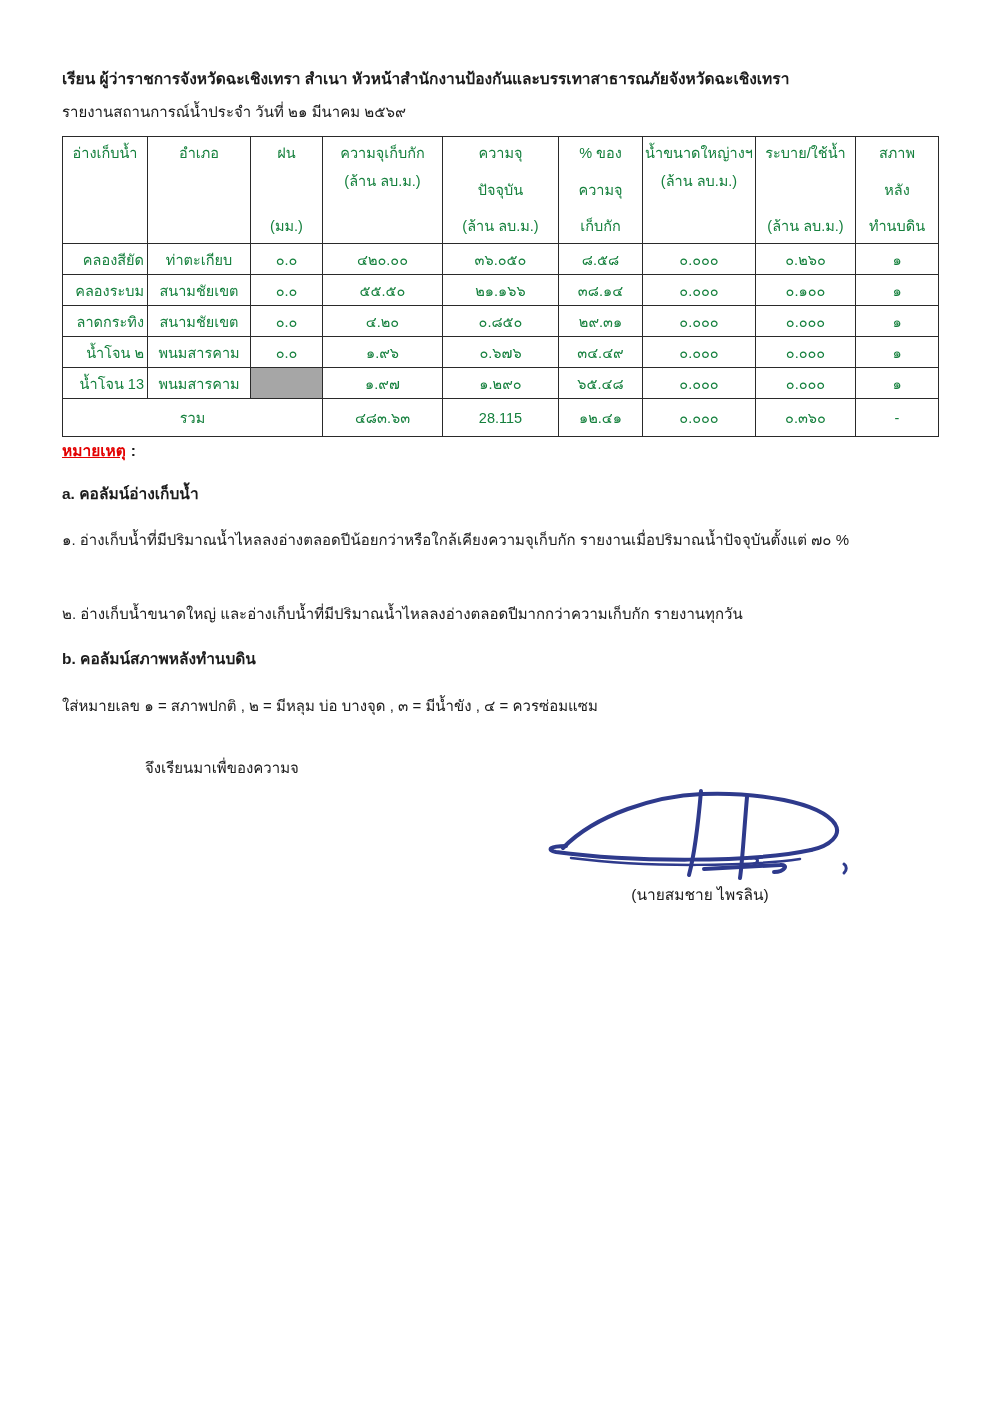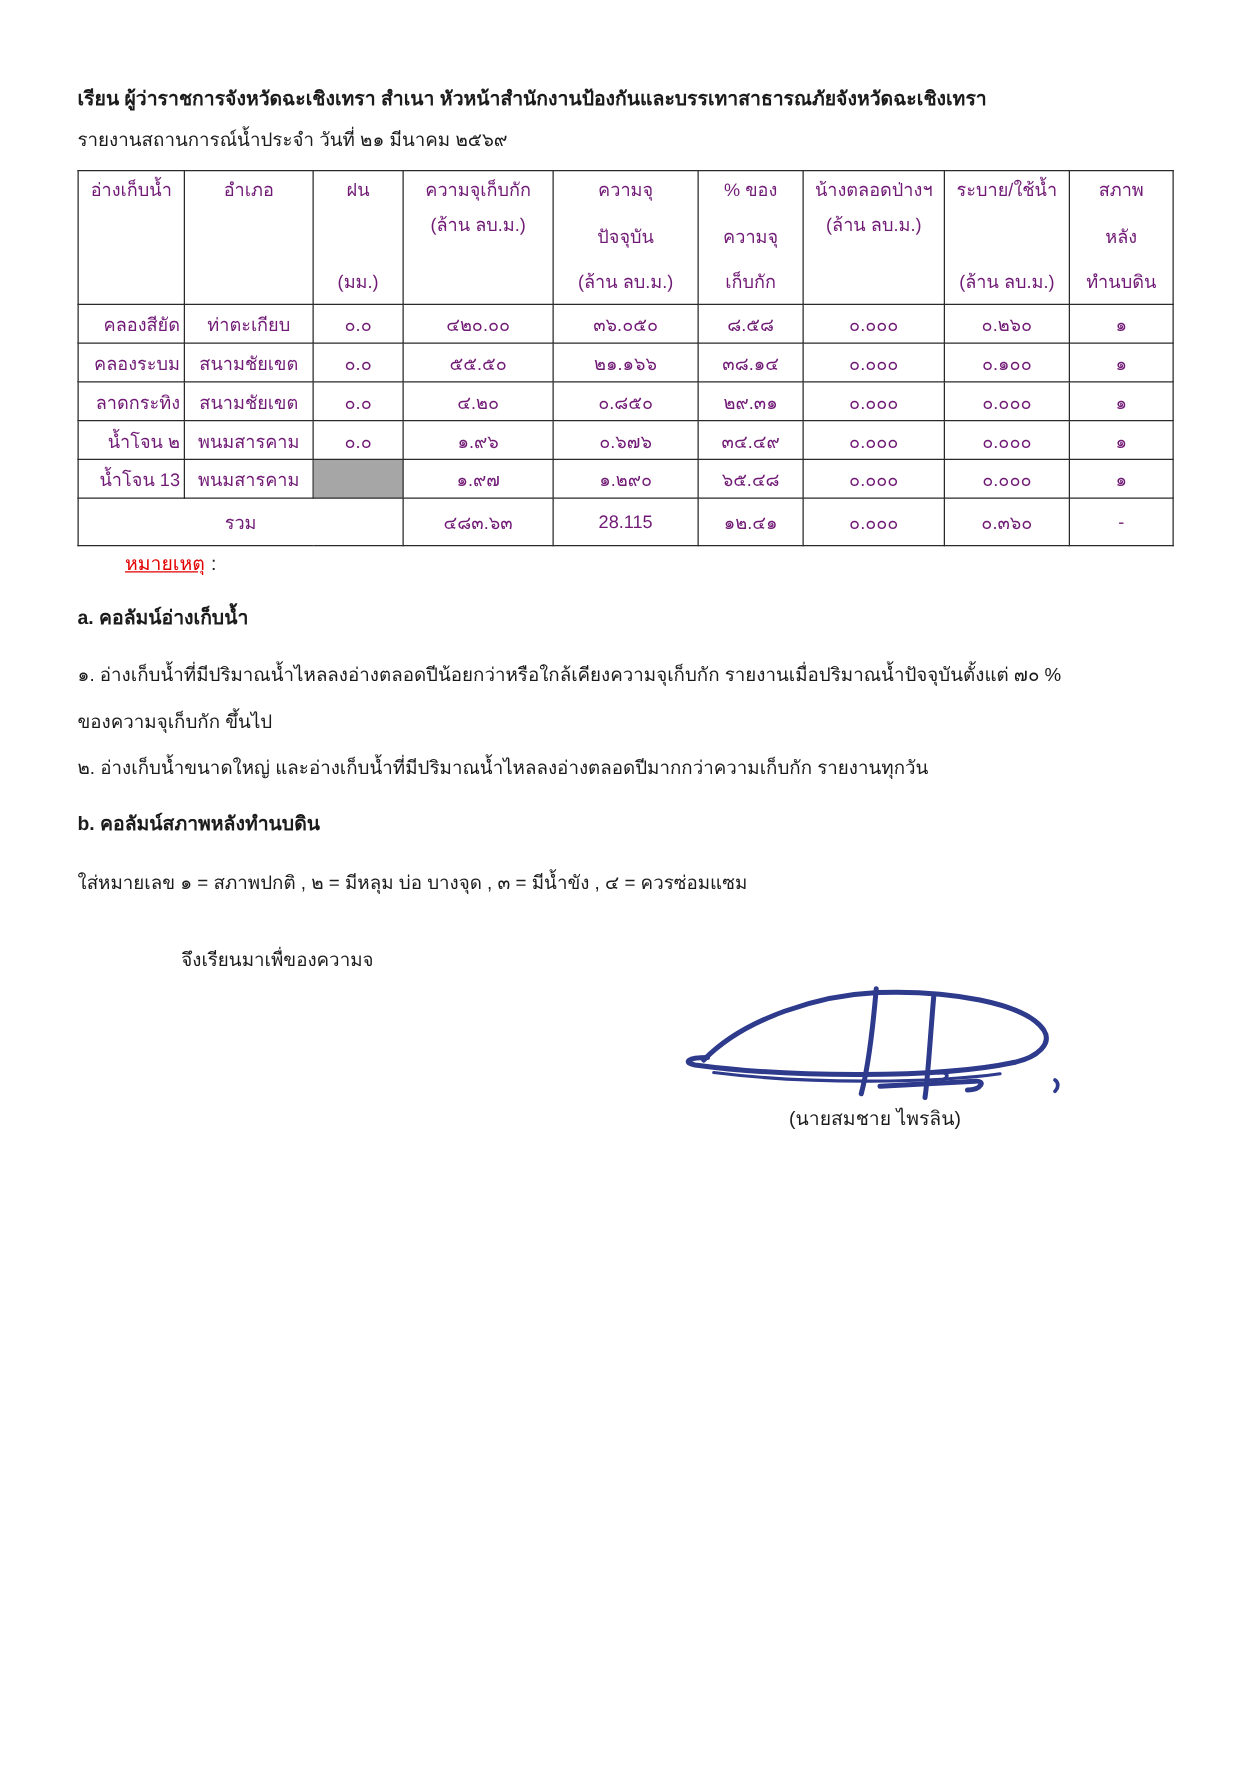--- a/index.html
+++ b/index.html
@@ -6,37 +6,37 @@
   .page {
     position:relative; width:1000px; height:1114px; background:#ffffff;
     font-family:"Liberation Sans","DejaVu Sans",sans-serif; color:#1b1b1b; overflow:hidden;
   }
   .abs { position:absolute; }
   .to-line   { top:66px; left:62px; right:50px; font-size:15.5px; font-weight:bold; }
   .report-line { top:100px; left:62px; font-size:15px; }
 
   table.water-table {
     position:absolute; top:136px; left:62px; width:876px;
-    border-collapse:collapse; table-layout:fixed; font-size:14.5px; color:#701a75;
+    border-collapse:collapse; table-layout:fixed; font-size:14.5px; color:#15803d;
   }
   .water-table th, .water-table td {
     border:1.6px solid #2a2a2a; text-align:center; vertical-align:middle; padding:0 3px;
     overflow:hidden; white-space:nowrap;
   }
   .water-table thead th { height:92px; font-weight:normal; padding:7px 2px; vertical-align:top; }
   .hcell { display:flex; flex-direction:column; height:100%; line-height:1.3; }
   .hcell.top { justify-content:flex-start; }
   .hcell.top div + div { margin-top:9px; }
   .hcell.spread { justify-content:space-between; }
   .water-table tbody td { height:30px; }
   .water-table tr.total td { height:37px; }
   .water-table td.left { text-align:right; padding-left:7px; }
   .water-table td.grey { background:var(--grey-cell,#a6a6a6); }
 
-  .notes-heading { top:438px; left:62px; font-size:15.5px; font-weight:normal;margin-left:38px; }
+  .notes-heading { top:438px; left:62px; font-size:15.5px; font-weight:bold; }
   .red-ul { color:var(--accent-red,#e30000); text-decoration:underline; }
   .colon { margin-left:5px; color:#1b1b1b; }
   .section-head { left:62px; font-size:15.5px; font-weight:bold; }
   .sa { top:481px; }
   .sb { top:646px; }
   .note-text { left:62px; right:40px; font-size:15px; font-weight:normal; }
   .n1a { top:528px; }
   .n1b { top:565px; }
   .n2  { top:602px; }
   .nb  { top:694px; }
@@ -100,21 +100,21 @@
           </th>
           <th>
             <div class="hcell spread">
               <div>% ของ</div>
               <div>ความจุ</div>
               <div>เก็บกัก</div>
             </div>
           </th>
           <th>
             <div class="hcell top">
-              <div>น้างตลอดป่างฯ</div>
+              <div>น้ำขนาดใหญ่างฯ</div>
               <div>(ล้าน ลบ.ม.)</div>
             </div>
           </th>
           <th>
             <div class="hcell spread">
               <div>ระบาย/ใช้น้ำ</div>
               <div>(ล้าน ลบ.ม.)</div>
             </div>
           </th>
           <th>
@@ -193,21 +193,20 @@
         </tr>
       </tbody>
   </table>
 
   <div class="abs notes-heading">
     <span class="red-ul">หมายเหตุ</span><span class="colon">:</span>
   </div>
 
   <div class="abs section-head sa">a. คอลัมน์อ่างเก็บน้ำ</div>
   <div class="abs note-text n1a">๑. อ่างเก็บน้ำที่มีปริมาณน้ำไหลลงอ่างตลอดปีน้อยกว่าหรือใกล้เคียงความจุเก็บกัก รายงานเมื่อปริมาณน้ำปัจจุบันตั้งแต่ ๗๐ %</div>
-  <div class="abs note-text n1b">ของความจุเก็บกัก ขึ้นไป</div>
   <div class="abs note-text n2">๒. อ่างเก็บน้ำขนาดใหญ่ และอ่างเก็บน้ำที่มีปริมาณน้ำไหลลงอ่างตลอดปีมากกว่าความเก็บกัก รายงานทุกวัน</div>
   <div class="abs section-head sb">b. คอลัมน์สภาพหลังทำนบดิน</div>
   <div class="abs note-text nb">ใส่หมายเลข ๑ = สภาพปกติ , ๒ = มีหลุม บ่อ บางจุด , ๓ = มีน้ำขัง , ๔ = ควรซ่อมแซม</div>
 
   <div class="abs closing-line">จึงเรียนมาเพื่ของความจ</div>
 
   <div class="abs sig-block">
     <svg class="sig-svg" width="424" height="92" viewBox="0 0 424 92" fill="none">
       <g stroke="var(--sig-blue,#2e3a8c)" stroke-width="4" stroke-linecap="round" fill="none">
         <path d="M 75,60 C 108,26 168,8 214,6 C 270,4 332,14 347,36 C 354,47 342,58 323,62"></path>

